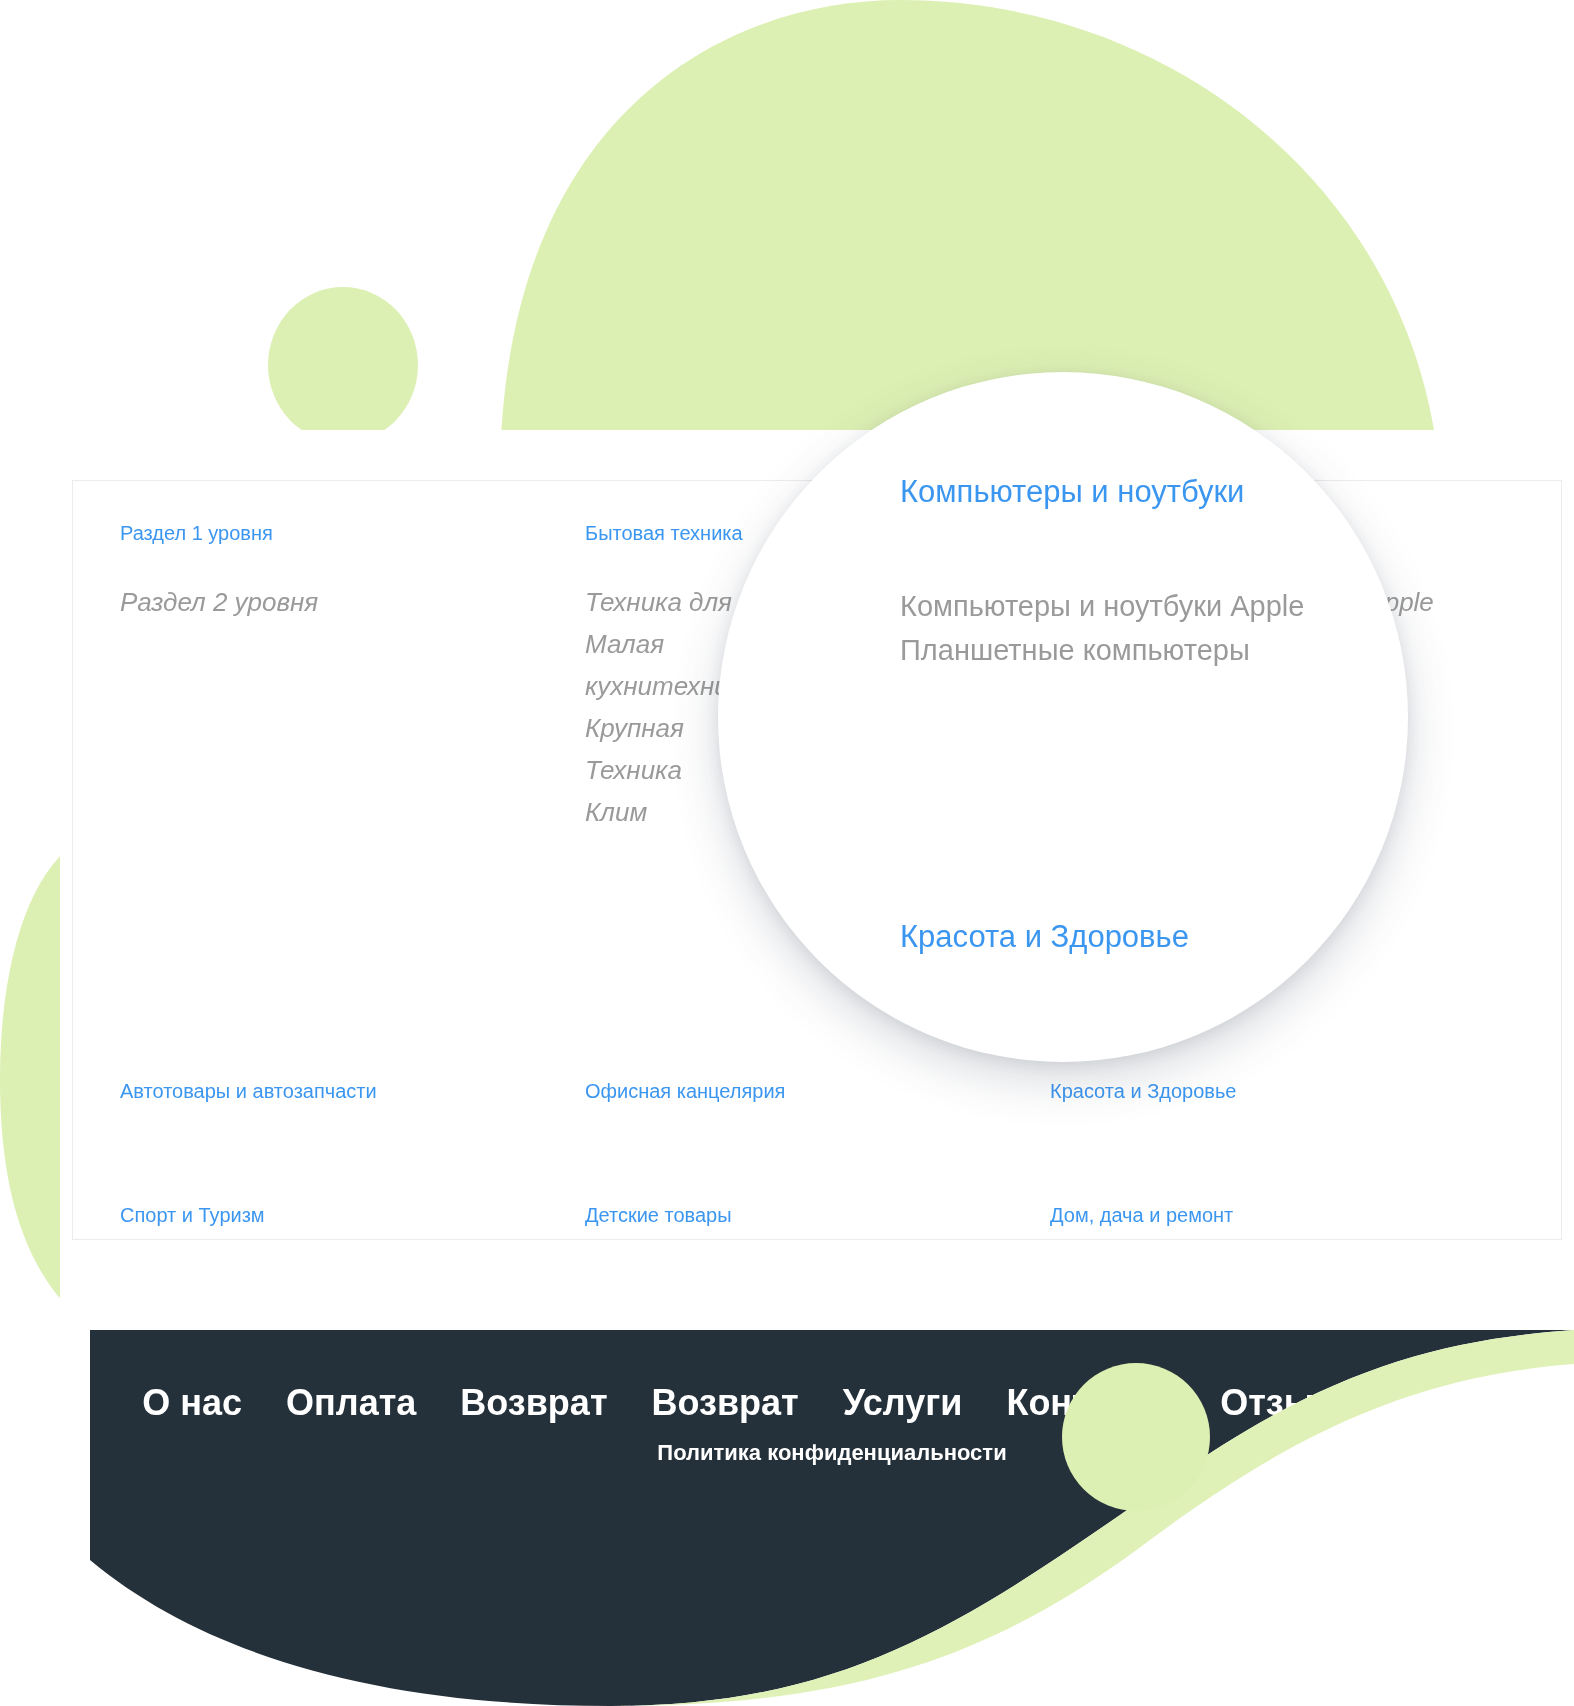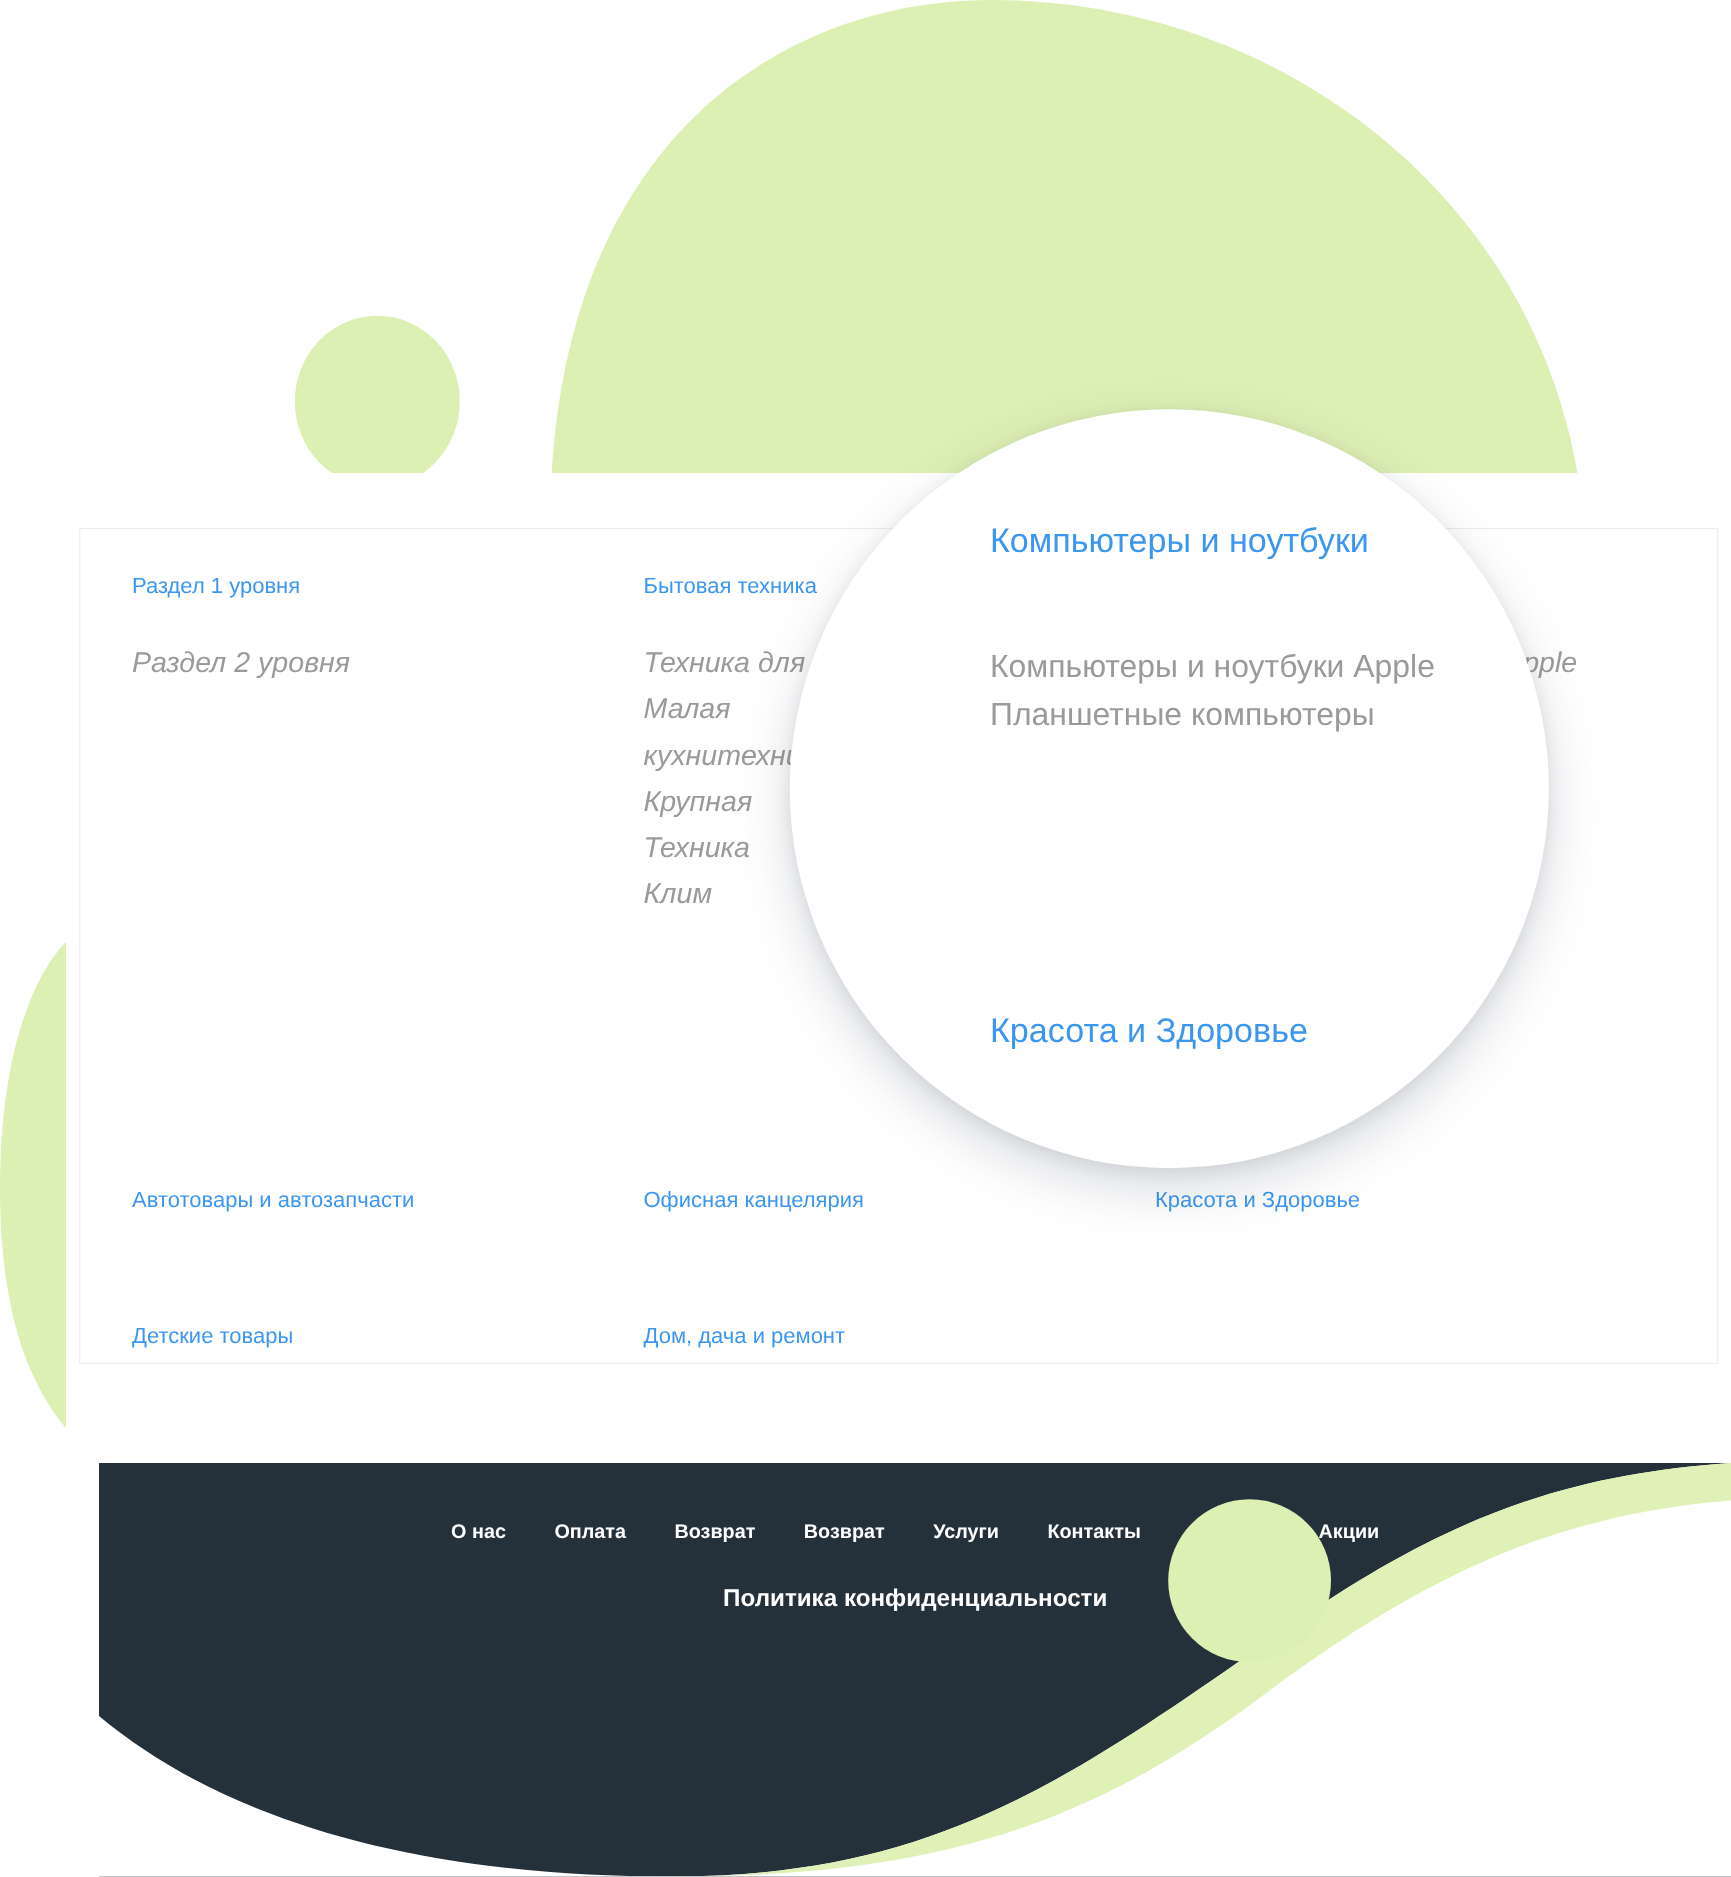--- a/index.html
+++ b/index.html
@@ -64,21 +64,21 @@
   #lens-h2{left:182px;top:545px;}
 
   
   .footer{
     position:absolute;left:90px;top:1330px;width:1484px;height:376px;
     background:#25313a;overflow:hidden;
   }
   .footer-nav{
     position:absolute;left:0;top:52px;width:100%;
     display:flex;justify-content:center;gap:44px;
-    color:#ffffff;font-size:18px;font-weight:700;white-space:nowrap;
+    color:#ffffff;font-size:36px;font-weight:700;white-space:nowrap;
   }
   .footer-nav span{cursor:pointer;}
   .footer-policy{
     position:absolute;left:0;top:110px;width:100%;text-align:center;
     color:#ffffff;font-size:22px;font-weight:700;white-space:nowrap;
   }
   .footer-policy span{cursor:pointer;}
   .footer-wave{position:absolute;left:0;top:0;width:1484px;height:376px;pointer-events:none;}
   .bottom-circle{
     position:absolute;left:1062px;top:1363px;width:148px;height:148px;
@@ -143,20 +143,23 @@
           <div class="col-head">Офисная канцелярия</div>
         </div>
         <div class="col">
           <div class="col-head">Красота и Здоровье</div>
         </div>
       </div>
 
       <div class="row-gap-2"></div>
 
       <div class="menu-row">
+        <div class="col">
+          <div class="col-head">Спорт и Туризм</div>
+        </div>
         <div class="col">
           <div class="col-head">Детские товары</div>
         </div>
         <div class="col">
           <div class="col-head">Дом, дача и ремонт</div>
         </div>
       </div>
 
     </div>
   </div>

